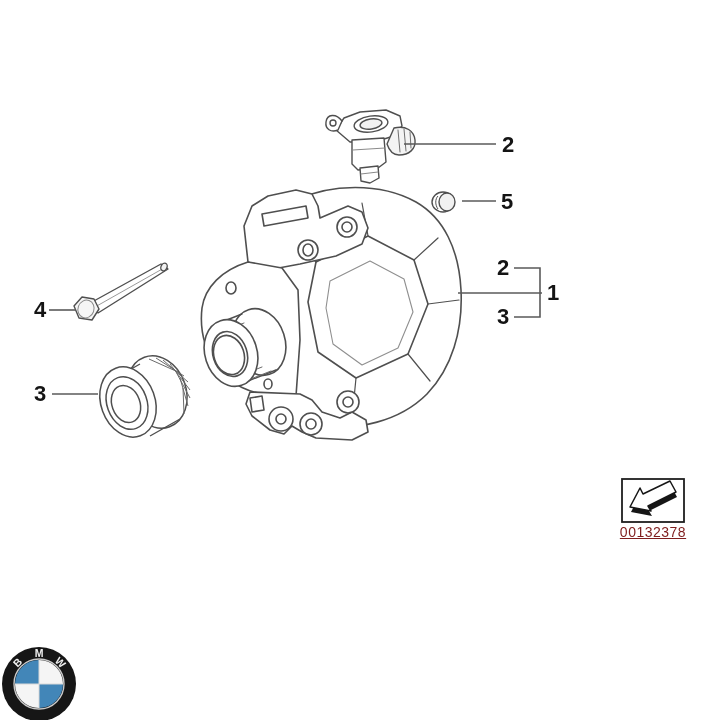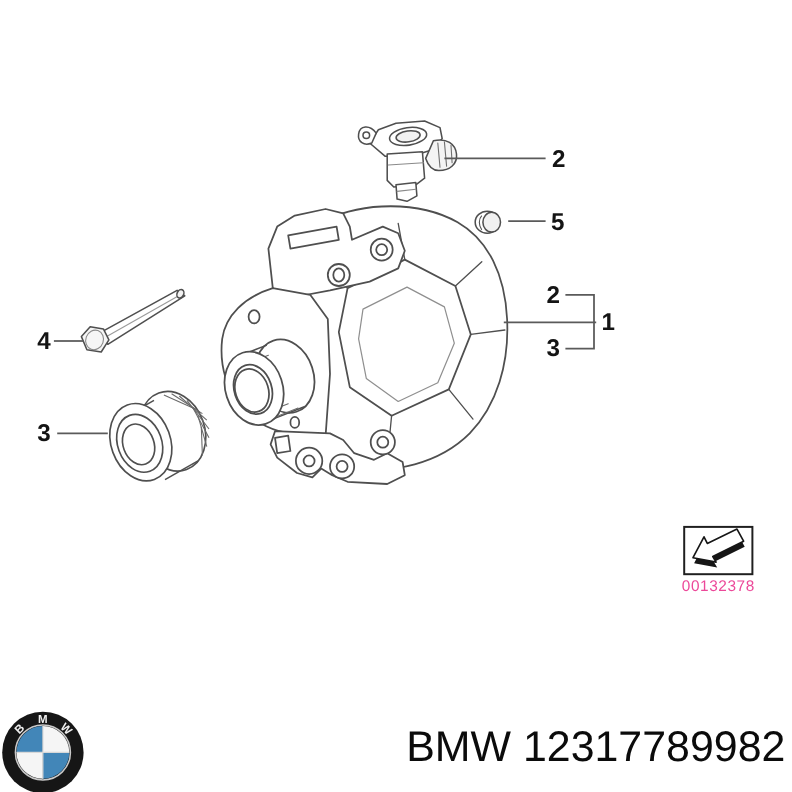--- a/index.html
+++ b/index.html
@@ -15,21 +15,21 @@
   }
   .c2top{left:508px;top:145px;}
   .c5{left:507px;top:202px;}
   .c2grp{left:503px;top:268px;}
   .c1{left:553px;top:293px;}
   .c3grp{left:503px;top:317px;}
   .c4{left:40px;top:310px;}
   .c3left{left:40px;top:394px;}
   .image-code{
     position:absolute;left:608px;top:524px;width:90px;text-align:center;
-    font-size:14px;color:#ec4899;letter-spacing:0.5px;line-height:1.2;
+    font-size:14px;color:#7f1d1d;letter-spacing:0.5px;line-height:1.2;text-decoration:underline;
   }
   .caption{
     position:absolute;right:6px;top:660px;
     font-size:39px;color:#0b0b0b;line-height:1;white-space:nowrap;
   }
 </style>
 </head>
 <body>
 
 <div id="canvas">
@@ -176,15 +176,14 @@
   <div class="callout c2top">2</div>
   <div class="callout c5">5</div>
   <div class="callout c2grp">2</div>
   <div class="callout c1">1</div>
   <div class="callout c3grp">3</div>
   <div class="callout c4">4</div>
   <div class="callout c3left">3</div>
 
   <div class="image-code">00132378</div>
 
-  <div class="caption">BMW 12317789982</div>
 
 </div>
 
 </body></html>

